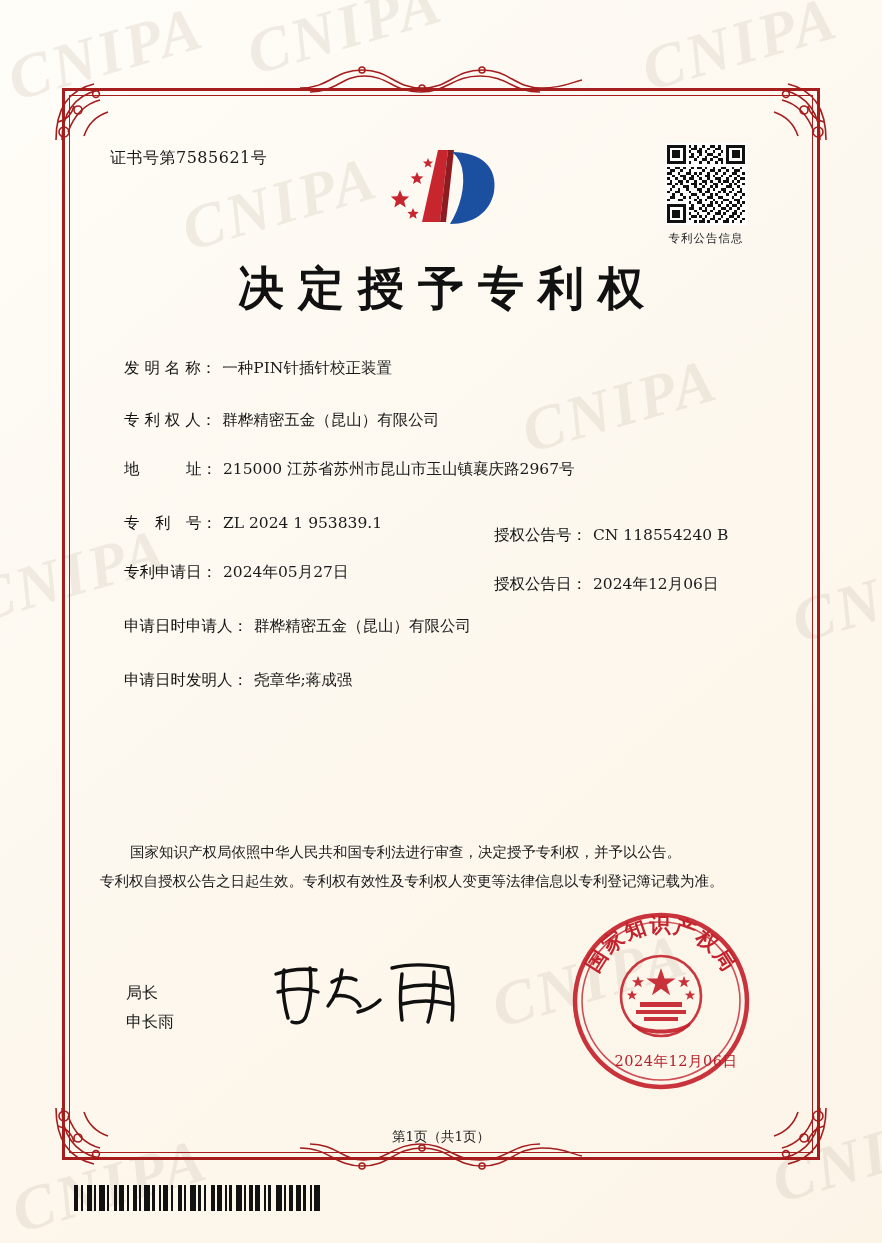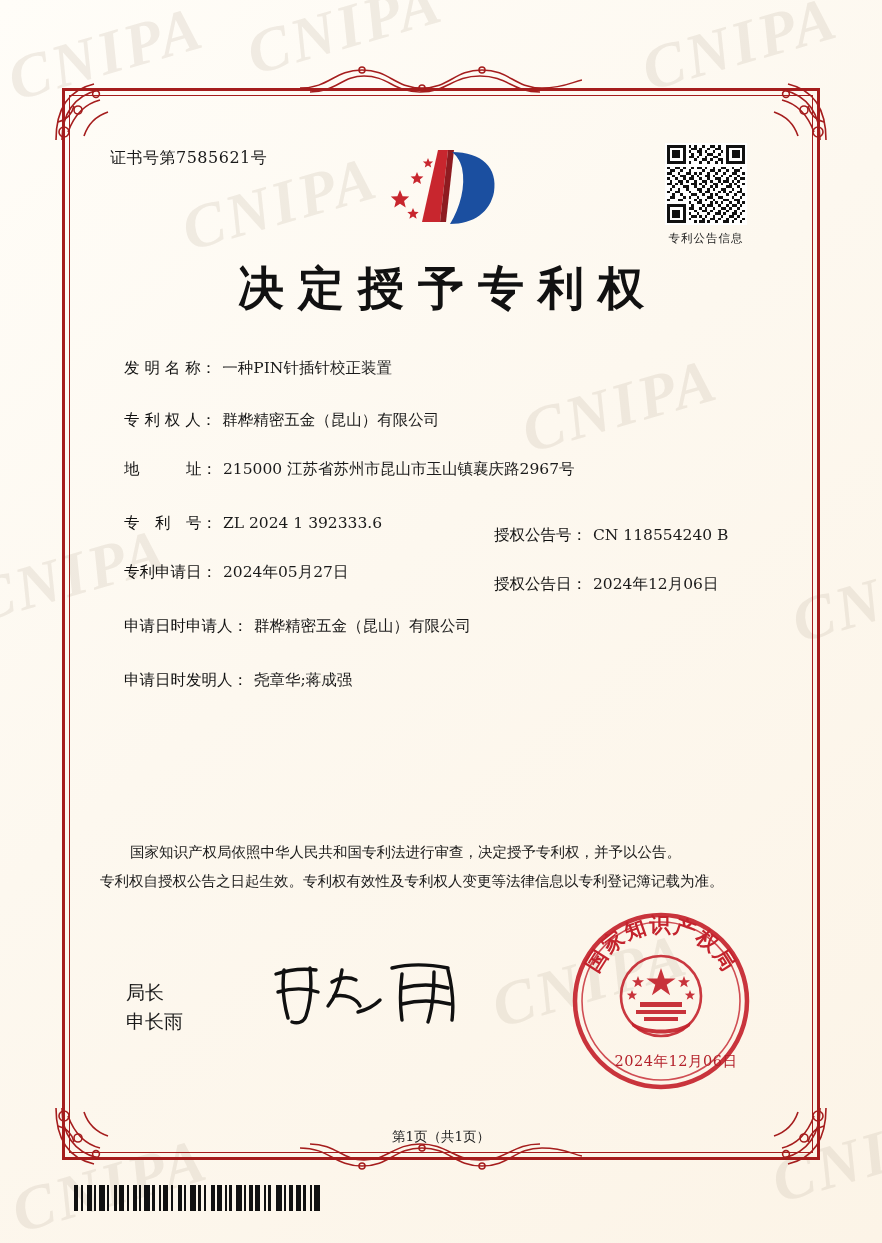--- a/index.html
+++ b/index.html
@@ -189,21 +189,21 @@
     text-align: justify;
   }
   .statement p { margin: 0; }
   .statement .indent { text-indent: 30px; }
 
   
   .sig-block {
     position: absolute;
     left: 126px;
     top: 978px;
-    font-size: 19px;
+    font-size: 16px;
     line-height: 29px;
   }
   .sig-script {
     position: absolute;
     left: 262px;
     top: 952px;
     width: 220px;
     height: 80px;
   }
 
@@ -617,21 +617,21 @@
     <div class="row" style="margin-top:28px;">
       <span class="lbl">专 利 权 人：</span><span class="val">群桦精密五金（昆山）有限公司</span>
     </div>
 
     <div class="row">
       <span class="lbl addr-gap">地　　　址：</span><span class="val">215000 江苏省苏州市昆山市玉山镇襄庆路2967号</span>
     </div>
 
 
     <div class="row row2col" style="margin-top:30px;">
-      <span class="lbl">专　利　号：</span><span class="val">ZL 2024 1 392333.6</span>
+      <span class="lbl">专　利　号：</span><span class="val">ZL 2024 1 953839.1</span>
       <span class="col2">
         <span class="lbl">授权公告号：</span><span class="val">CN 118554240 B</span>
       </span>
     </div>
 
     <div class="row row2col">
       <span class="lbl">专利申请日：</span><span class="val">2024年05月27日</span>
       <span class="col2">
         <span class="lbl">授权公告日：</span><span class="val">2024年12月06日</span>
       </span>

